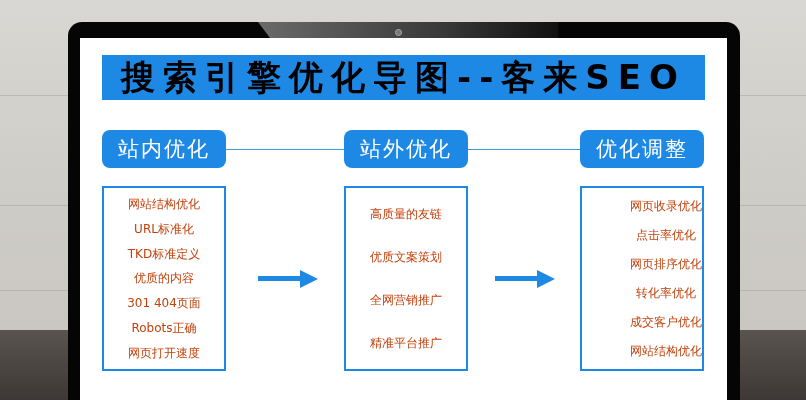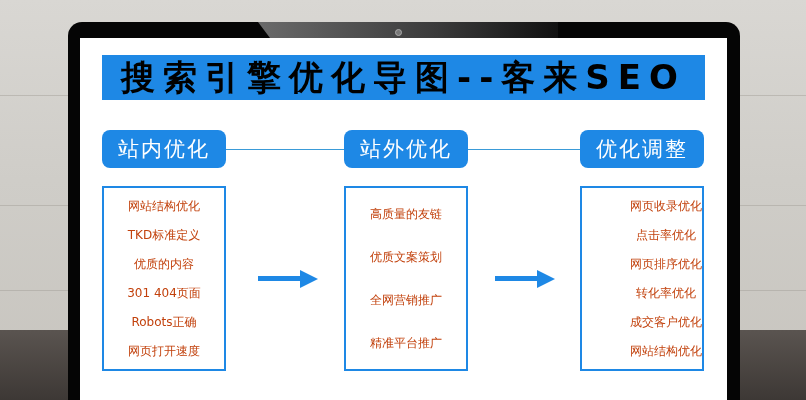--- a/index.html
+++ b/index.html
@@ -68,20 +68,21 @@
 
     <div class="connector" style="left:146px; width:118px;"></div>
     <div class="connector" style="left:388px; width:112px;"></div>
 
     <div class="col-header" style="left:22px;">站内优化</div>
     <div class="col-header" style="left:264px;">站外优化</div>
     <div class="col-header" style="left:500px;">优化调整</div>
 
     <div class="col-box" style="left:22px; width:124px;">
       <div class="item">网站结构优化</div>
+      <div class="item">URL标准化</div>
       <div class="item">TKD标准定义</div>
       <div class="item">优质的内容</div>
       <div class="item">301 404页面</div>
       <div class="item">Robots正确</div>
       <div class="item">网页打开速度</div>
     </div>
 
     <div class="arrow" style="left:178px; width:60px;">
       <div class="shaft" style="width:44px;"></div>
       <div class="head" style="left:42px;"></div>

